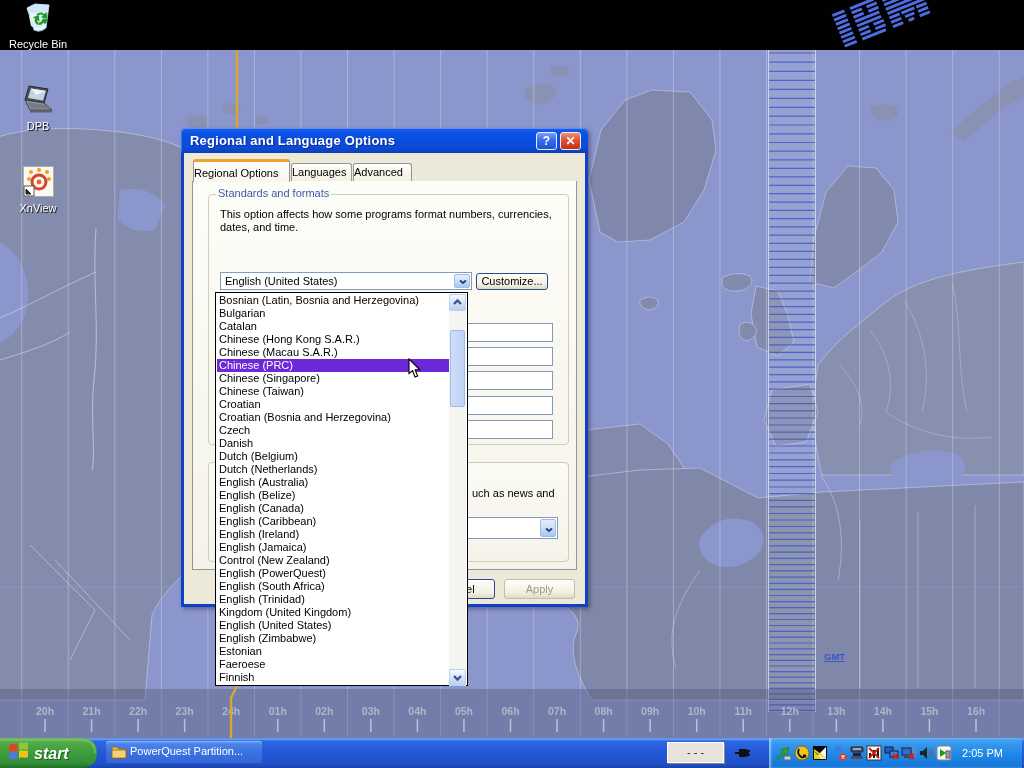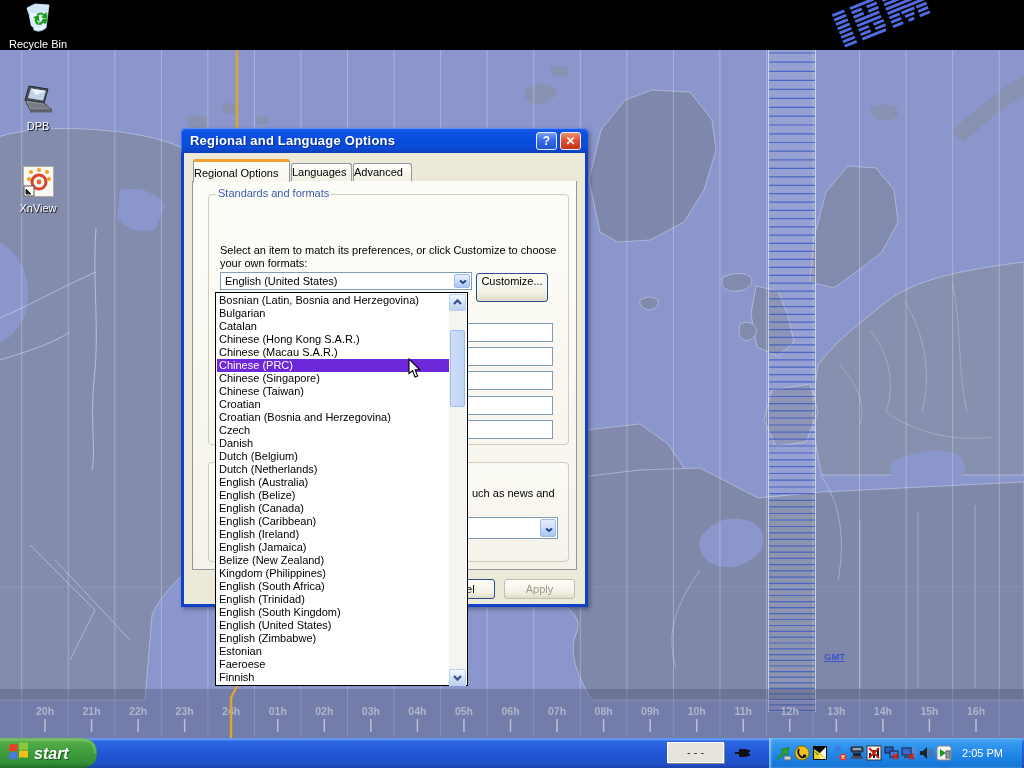--- a/index.html
+++ b/index.html
@@ -372,31 +372,31 @@
   </div>
 
   <div class="tab" style="left:9px;top:31px;width:97px;height:23px;line-height:22px;
        border-top:3px solid #f0a030;background:linear-gradient(180deg,#fdfdf8,#f8f6ee);z-index:3">Regional Options</div>
   <div class="tab" style="left:107px;top:35px;width:61px;height:18px;line-height:17px;">Languages</div>
   <div class="tab" style="left:169px;top:35px;width:59px;height:18px;line-height:17px;">Advanced</div>
   <div id="page">
 
     <div class="grp" style="left:15px;top:13px;width:361px;height:251px;background:linear-gradient(180deg,#fdfdf8,#f7f5ec)"></div>
     <div class="gcap" style="left:23px;top:6px;background:#fdfdf8">Standards and formats</div>
-    <div class="txt" style="left:27px;top:63px">Select an item to match its preferences, or click Customize to choose<br>your own formats:</div>
+    <div class="txt" style="left:27px;top:27px">This option affects how some programs format numbers, currencies,<br>dates, and time.</div>
 
     <div class="combo" style="left:27px;top:91px;width:252px;height:18px;">
       <div class="txt" style="left:4px;top:2px">English (United States)</div>
       <div class="cobtn">
           <svg class="chev" viewBox="0 0 8 5" style="width:8px;height:5px">
             <path d="M1 0.5 L4 3 L7 0.5" fill="none" stroke="#27408c" stroke-width="2"></path>
           </svg>
         </div>
     </div>
-    <div class="xpbtn" style="left:283px;top:92px;width:72px;height:29px;line-height:15px;">Customize...</div>
+    <div class="xpbtn" style="left:283px;top:92px;width:72px;height:17px;line-height:15px;">Customize...</div>
 
     <div class="sbox" style="left:120px;top:142px;width:240px;height:19px"></div>
     <div class="sbox" style="left:120px;top:166px;width:240px;height:19px"></div>
     <div class="sbox" style="left:120px;top:190px;width:240px;height:19px"></div>
     <div class="sbox" style="left:120px;top:215px;width:240px;height:19px"></div>
     <div class="sbox" style="left:120px;top:239px;width:240px;height:19px"></div>
 
     <div class="grp" style="left:15px;top:281px;width:361px;height:100px;background:linear-gradient(180deg,#fbfaf4,#f5f3e9)"></div>
     <div class="txt" style="left:279px;top:306px">uch as news and</div>
     <div class="combo" style="left:160px;top:336px;width:205px;height:22px;">
@@ -426,25 +426,25 @@
     <div class="li" style="top:131px">Czech</div>
     <div class="li" style="top:144px">Danish</div>
     <div class="li" style="top:157px">Dutch (Belgium)</div>
     <div class="li" style="top:170px">Dutch (Netherlands)</div>
     <div class="li" style="top:183px">English (Australia)</div>
     <div class="li" style="top:196px">English (Belize)</div>
     <div class="li" style="top:209px">English (Canada)</div>
     <div class="li" style="top:222px">English (Caribbean)</div>
     <div class="li" style="top:235px">English (Ireland)</div>
     <div class="li" style="top:248px">English (Jamaica)</div>
-    <div class="li" style="top:261px">Belize (New Zealand)</div>
-    <div class="li" style="top:274px">Kingdom (Philippines)</div>
+    <div class="li" style="top:261px">Control (New Zealand)</div>
+    <div class="li" style="top:274px">English (PowerQuest)</div>
     <div class="li" style="top:287px">English (South Africa)</div>
     <div class="li" style="top:300px">English (Trinidad)</div>
-    <div class="li" style="top:313px">English (South Kingdom)</div>
+    <div class="li" style="top:313px">Kingdom (United Kingdom)</div>
     <div class="li" style="top:326px">English (United States)</div>
     <div class="li" style="top:339px">English (Zimbabwe)</div>
     <div class="li" style="top:352px">Estonian</div>
     <div class="li" style="top:365px">Faeroese</div>
     <div class="li" style="top:378px">Finnish</div>
     <div id="sb">
       <div class="sbtn" style="top:0"><svg width="15" height="15" viewBox="0 0 15 15">
           <path d="M4 9 L7.5 5.5 L11 9" fill="none" stroke="#3a5590" stroke-width="2.4"></path>
         </svg></div>
       <div id="sthumb"></div>
@@ -472,20 +472,27 @@
         <path d="M0 0 L80 0 Q97 0 97 15 Q97 30 80 30 L0 30 Z" fill="url(#sg)"></path>
         <path d="M0 2 L80 2 Q95 2 95 15" fill="none" stroke="#7cc46e" stroke-width="1.5" opacity="0.8"></path>
         <g transform="translate(9,5) skewY(-6)">
           <path d="M0 3 Q2 0.5 4.5 1.5 Q7 2.5 8.5 1.5 L8.5 8.5 Q7 9.5 4.5 8.5 Q2 7.5 0 9 Z" fill="#e8402c"></path>
           <path d="M10 1.2 Q12 0 14.5 1 Q17 2 19 1 L19 8 Q17 9 14.5 8 Q12 7 10 8.2 Z" fill="#8cc83c"></path>
           <path d="M0 11 Q2 8.5 4.5 9.5 Q7 10.5 8.5 9.5 L8.5 16.5 Q7 17.5 4.5 16.5 Q2 15.5 0 17 Z" fill="#4a7ae0"></path>
           <path d="M10 9.2 Q12 8 14.5 9 Q17 10 19 9 L19 16 Q17 17 14.5 16 Q12 15 10 16.2 Z" fill="#f2c019"></path>
         </g>
         <text x="34" y="21" font-size="16" font-weight="bold" font-style="italic" fill="#fff" font-family="Liberation Sans,sans-serif" style="text-shadow:1px 1px 1px #1a5a1a">start</text>
       </svg></div>
+  <div class="tkb" style="left:106px;width:156px;">
+    <svg class="tico" viewBox="0 0 16 16">
+        <path d="M1 3 h5 l2 2 h7 v9 h-14 z" fill="#e9b74c" stroke="#8a6914" stroke-width="0.8"></path>
+        <path d="M1 6 h14 v8 h-14 z" fill="#f5d173" stroke="#8a6914" stroke-width="0.8"></path>
+      </svg>
+    <div class="lbl">PowerQuest Partition...</div>
+  </div>
 
   <div class="abs" style="left:667px;top:4px;width:57px;height:21px;background:#e6e4dd;border:1px solid #fff;
       box-shadow:1px 1px 0 #888;color:#222;font-size:11px;text-align:center;line-height:19px;">- - -</div>
   <svg class="abs" style="left:735px;top:9px" width="18" height="12" viewBox="0 0 18 12">
     <path d="M0 5 h4 v2 h-4 z M4 2 h6 a4 4 0 0 1 0 8 h-6 z" fill="#111"></path>
     <path d="M10 3 h5 v2 h-5 z M10 7 h5 v2 h-5 z" fill="#111"></path>
   </svg>
   <div id="tray">
     <div id="trayicons">
         <svg class="trico" style="left:7px" width="16" height="16" viewBox="0 0 16 16">

